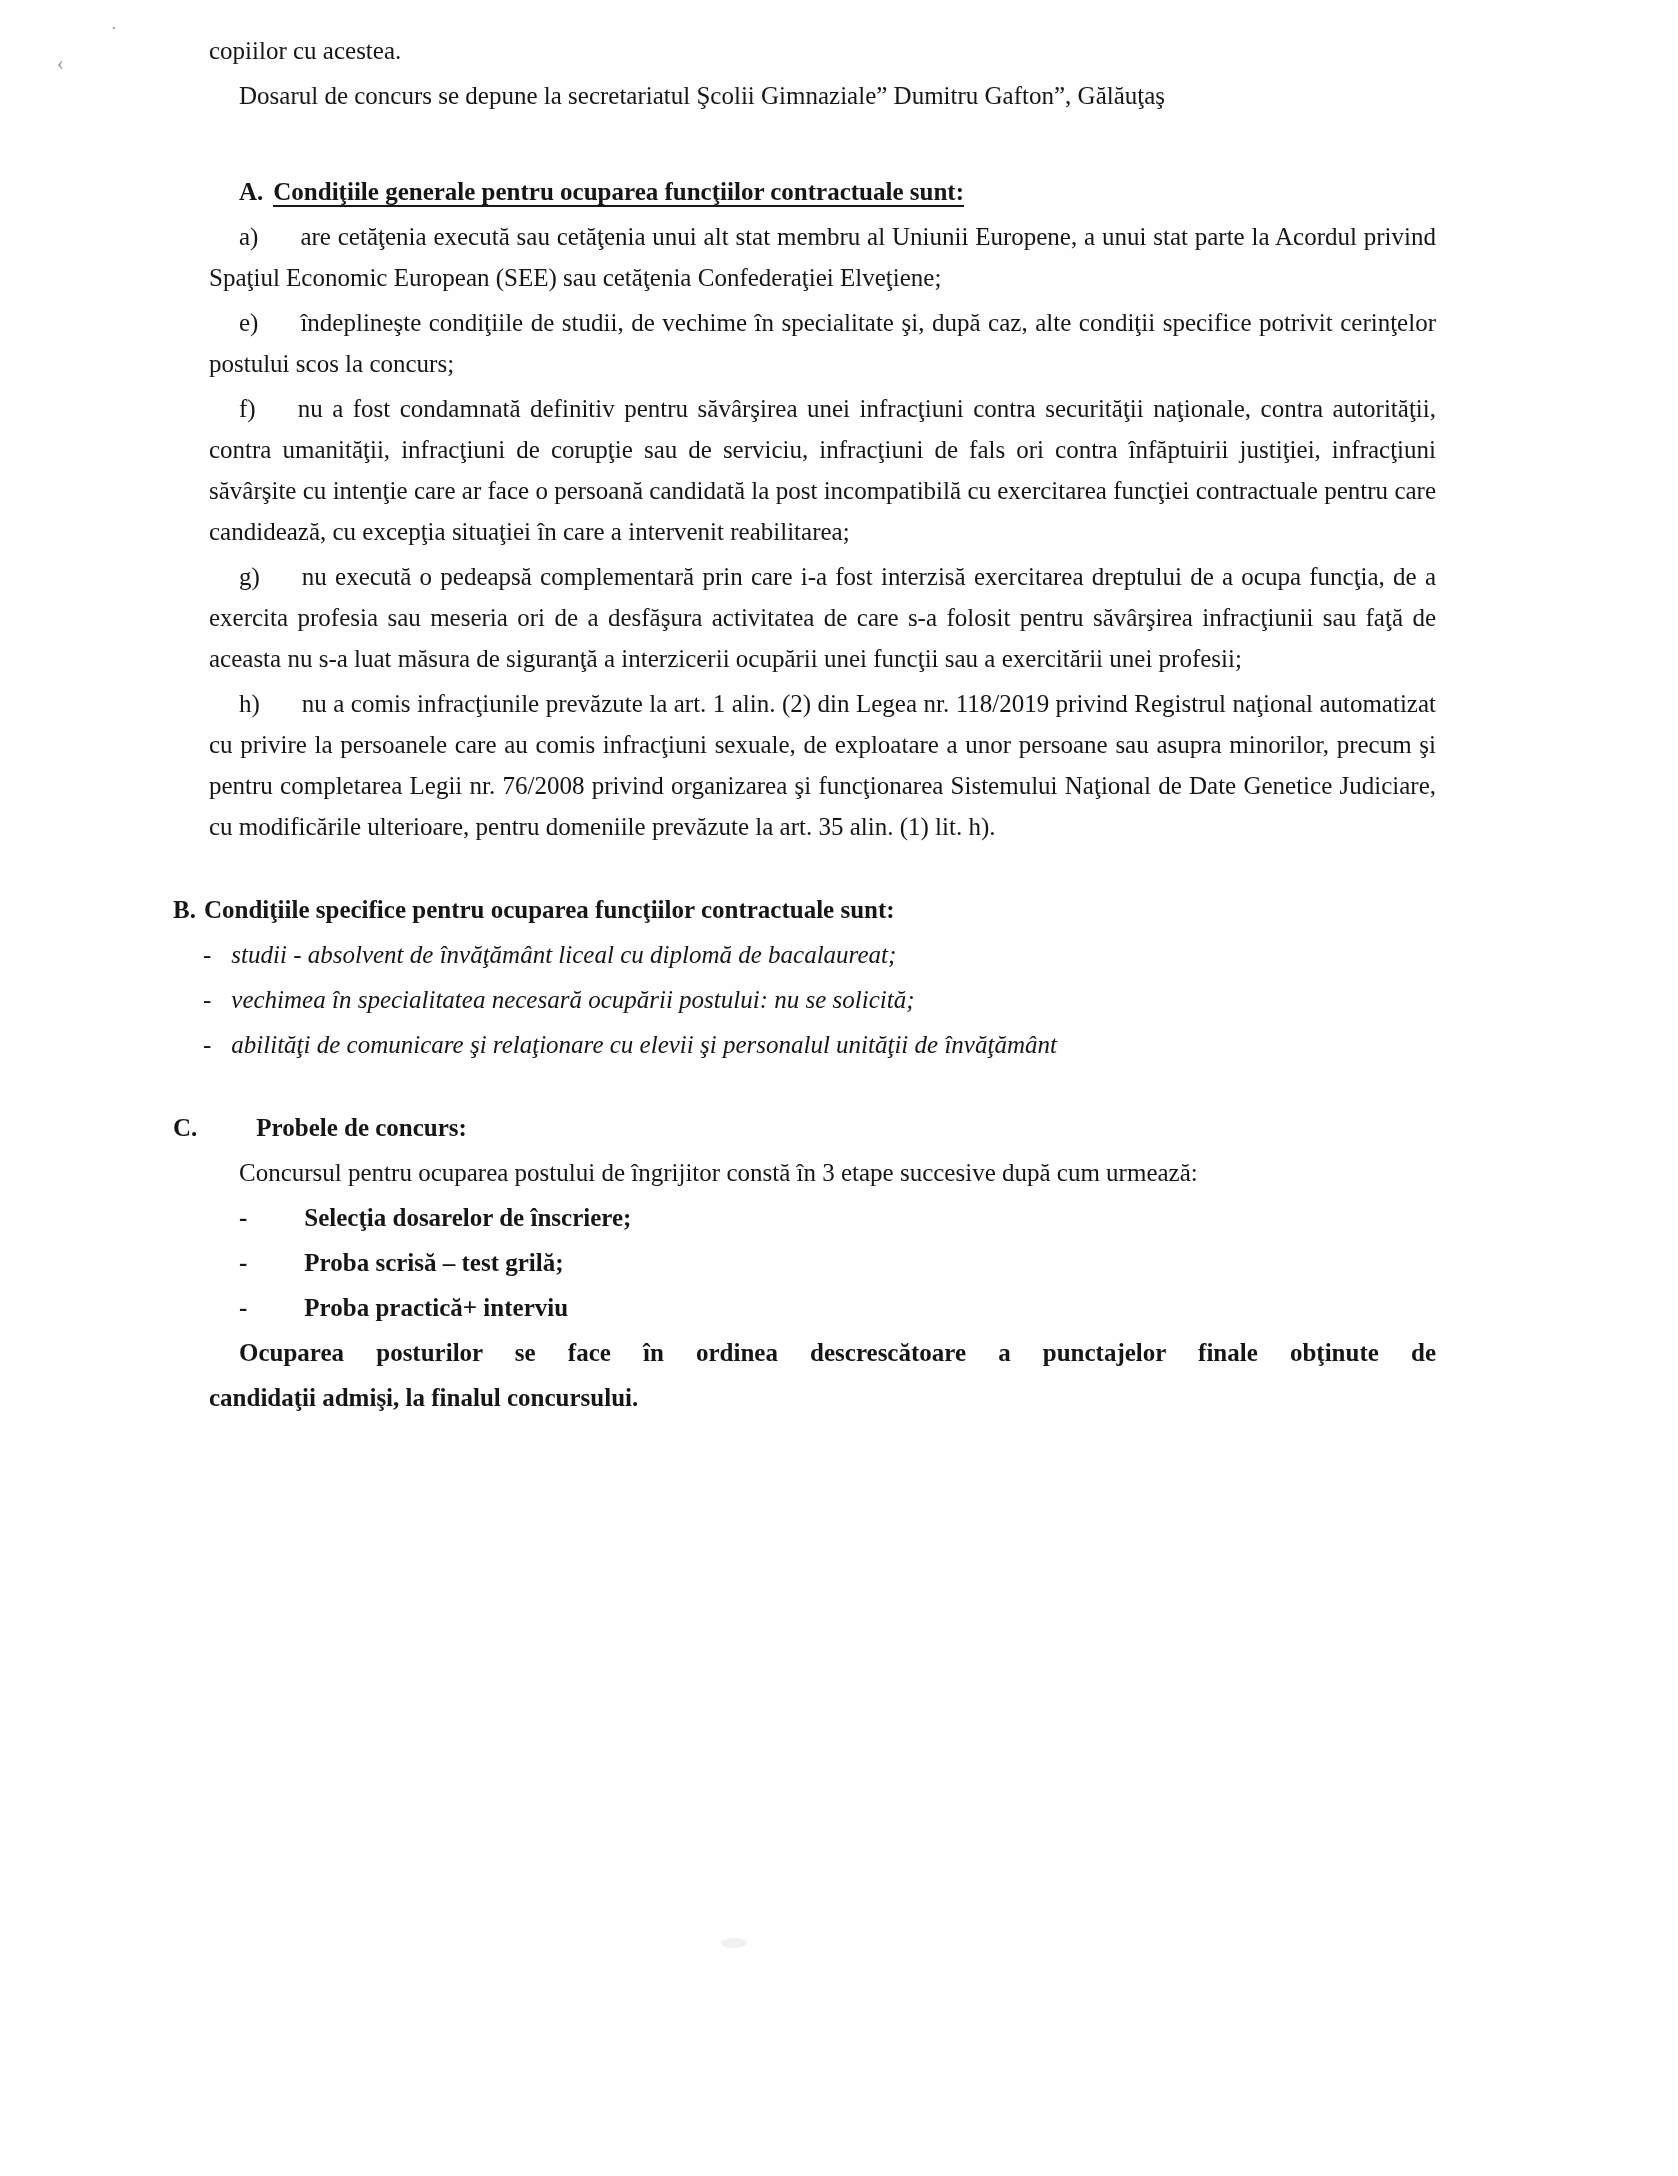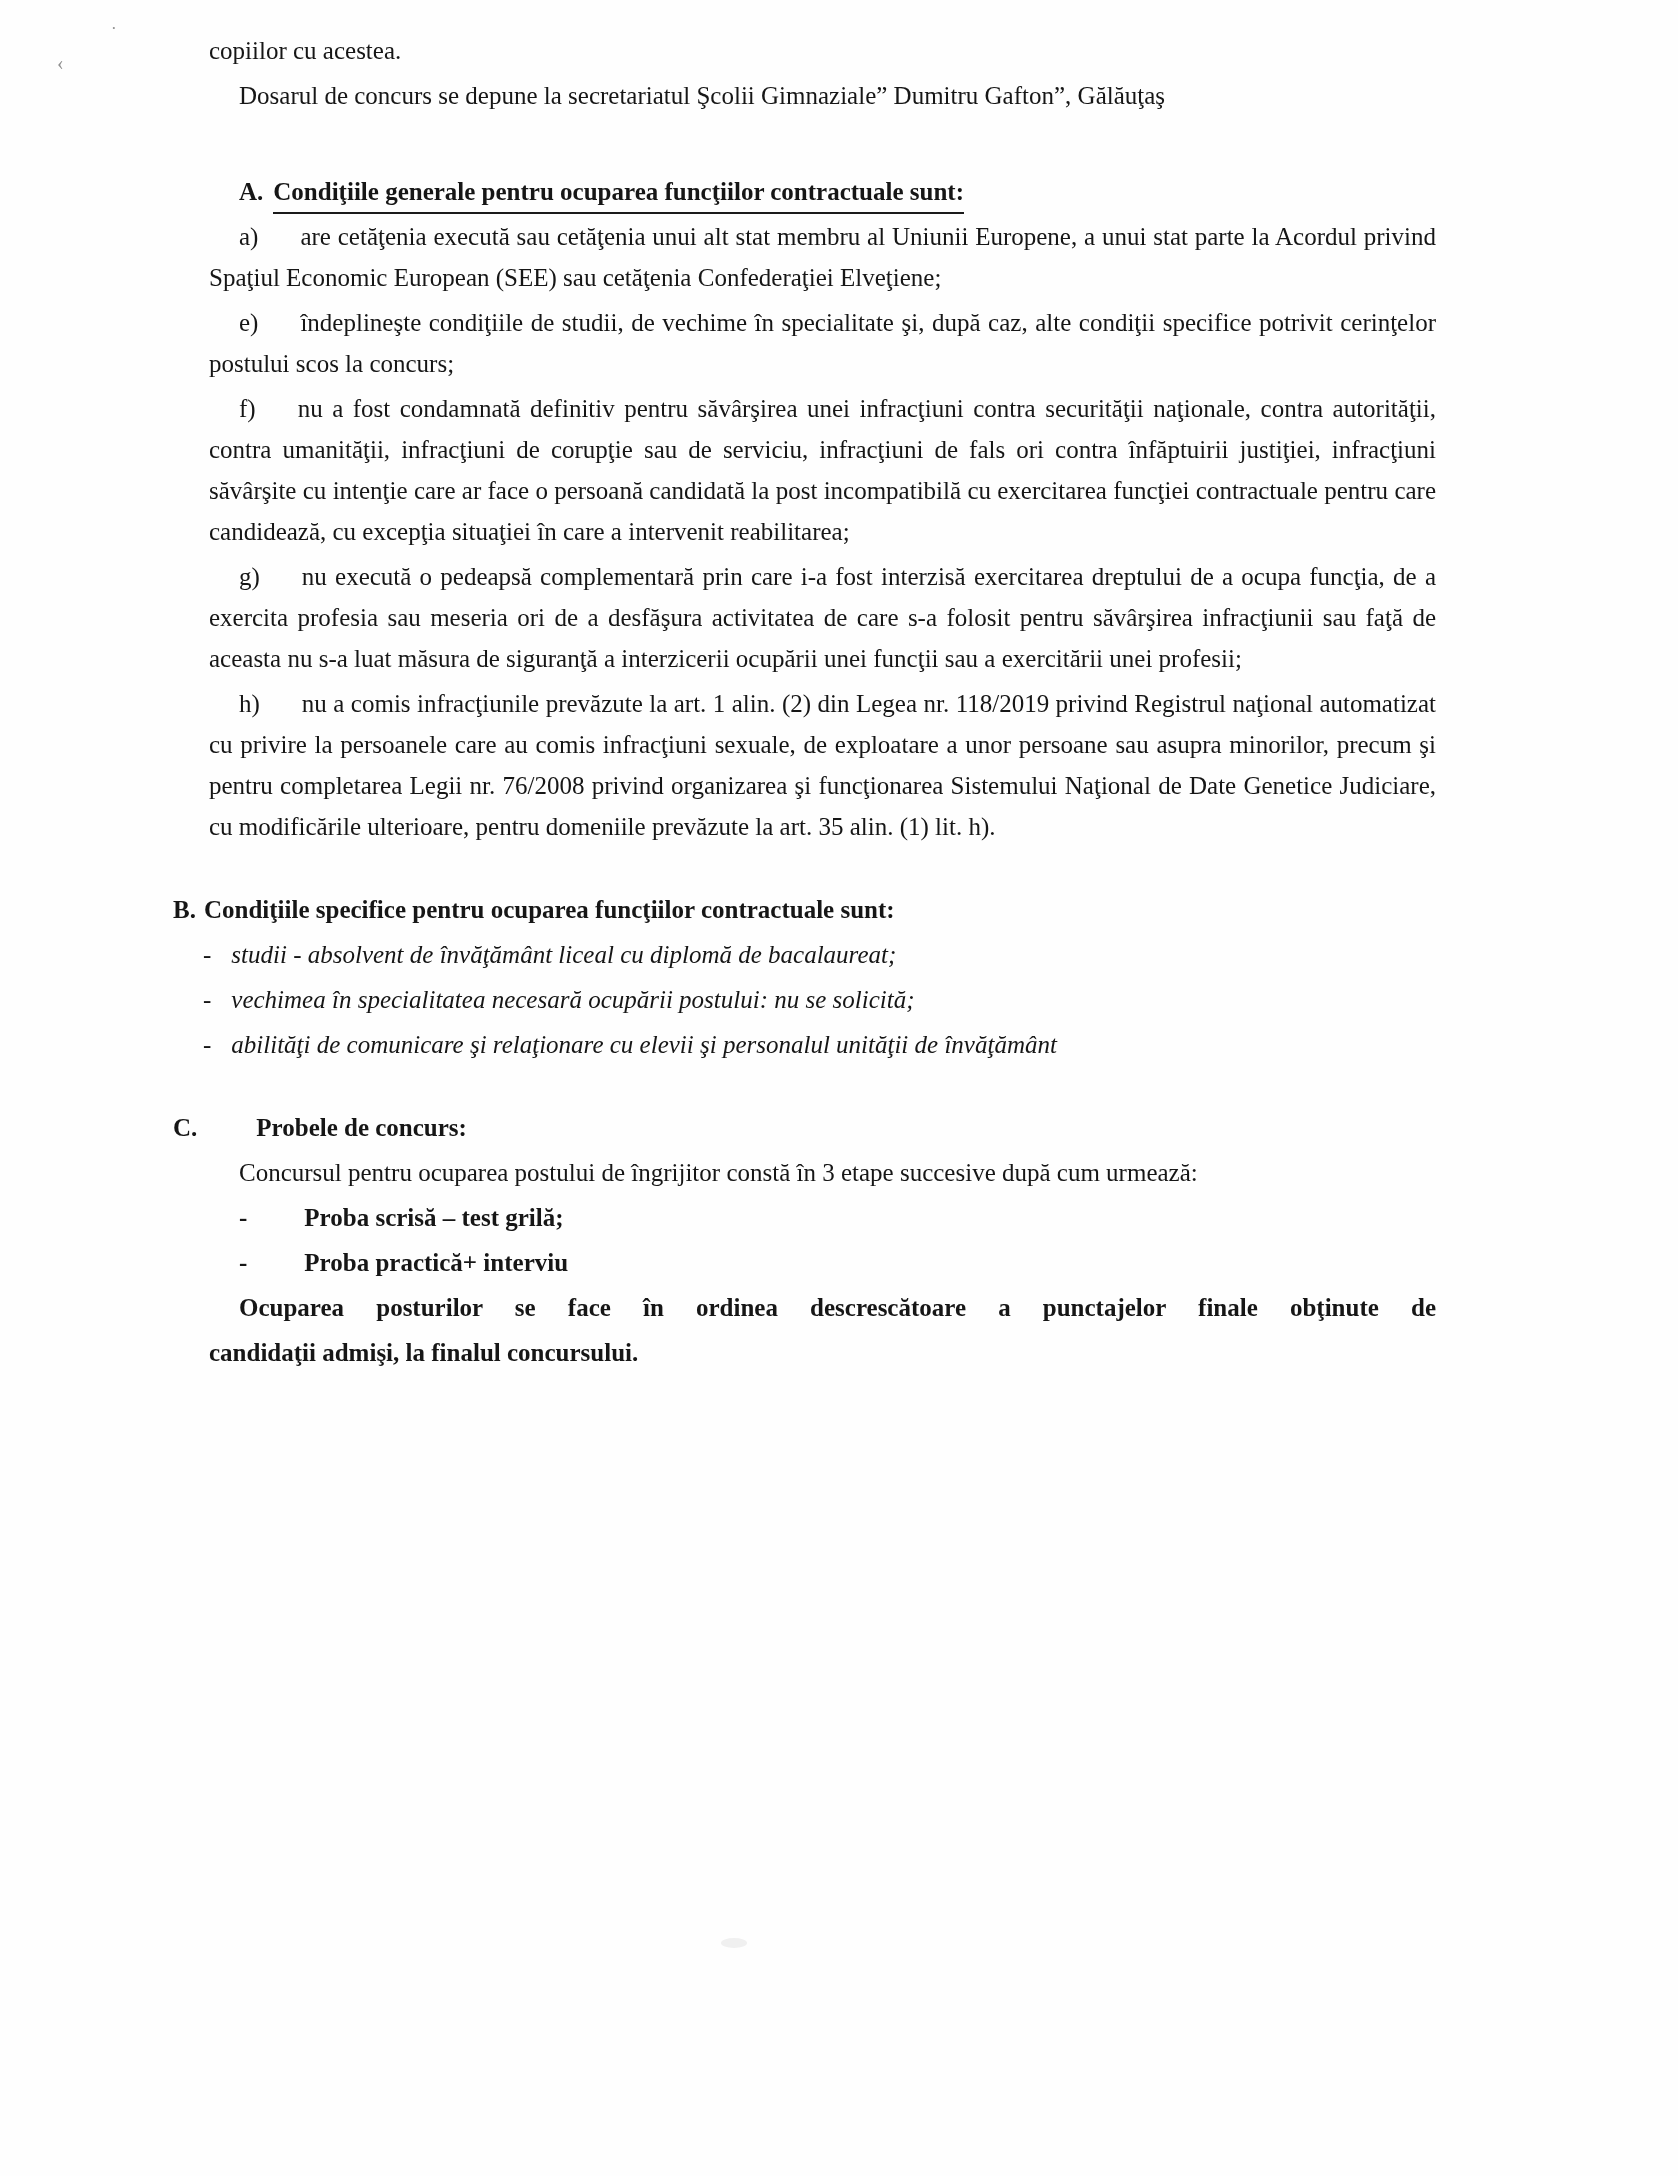--- a/index.html
+++ b/index.html
@@ -32,21 +32,21 @@
     text-indent: 30px;
   }
   .itab { display: inline-block; width: 42px; }
 
   .heading { font-weight: bold; }
 
   .heading-a { margin-top: 55px; text-indent: 30px; }
   .hspace { display: inline-block; width: 10px; }
   .underlined {
     border-bottom: 2px solid #1a1a1a;
-    padding-bottom: 7px;
+    padding-bottom: 0;
   }
 
   .heading-b { margin-top: 42px; margin-left: -32px; }
   .hspace-sm { display: inline-block; width: 8px; }
 
   .b-item { margin-left: -2px; font-style: italic; }
   .btab { display: inline-block; width: 20px; }
 
   .heading-c { margin-top: 42px; margin-left: -32px; }
   .ctab { display: inline-block; width: 59px; }
@@ -105,20 +105,21 @@
     <p class="heading heading-b"><span>B.</span><span class="hspace-sm"></span><span>Condiţiile specifice pentru ocuparea funcţiilor contractuale sunt:</span></p>
 
     <p class="b-item"><span>-</span><span class="btab"></span><span>studii - absolvent de învăţământ liceal cu diplomă de bacalaureat;</span></p>
     <p class="b-item"><span>-</span><span class="btab"></span><span>vechimea în specialitatea necesară ocupării postului: nu se solicită;</span></p>
     <p class="b-item"><span>-</span><span class="btab"></span><span>abilităţi de comunicare şi relaţionare cu elevii şi personalul unităţii de învăţământ</span></p>
 
     <p class="heading heading-c"><span>C.</span><span class="ctab"></span><span>Probele de concurs:</span></p>
 
     <p class="c-intro">Concursul pentru ocuparea postului de îngrijitor constă în 3 etape succesive după cum urmează:</p>
 
+    <p class="c-item"><span>-</span><span class="c-itab"></span><span>Selecţia dosarelor de înscriere;</span></p>
     <p class="c-item"><span>-</span><span class="c-itab"></span><span>Proba scrisă – test grilă;</span></p>
     <p class="c-item"><span>-</span><span class="c-itab"></span><span>Proba practică+ interviu</span></p>
 
     <p class="closing-1">Ocuparea posturilor se face în ordinea descrescătoare a punctajelor finale obţinute de</p>
     <p class="closing-2">candidaţii admişi, la finalul concursului.</p>
 
   </div>
 </div>
 
 

